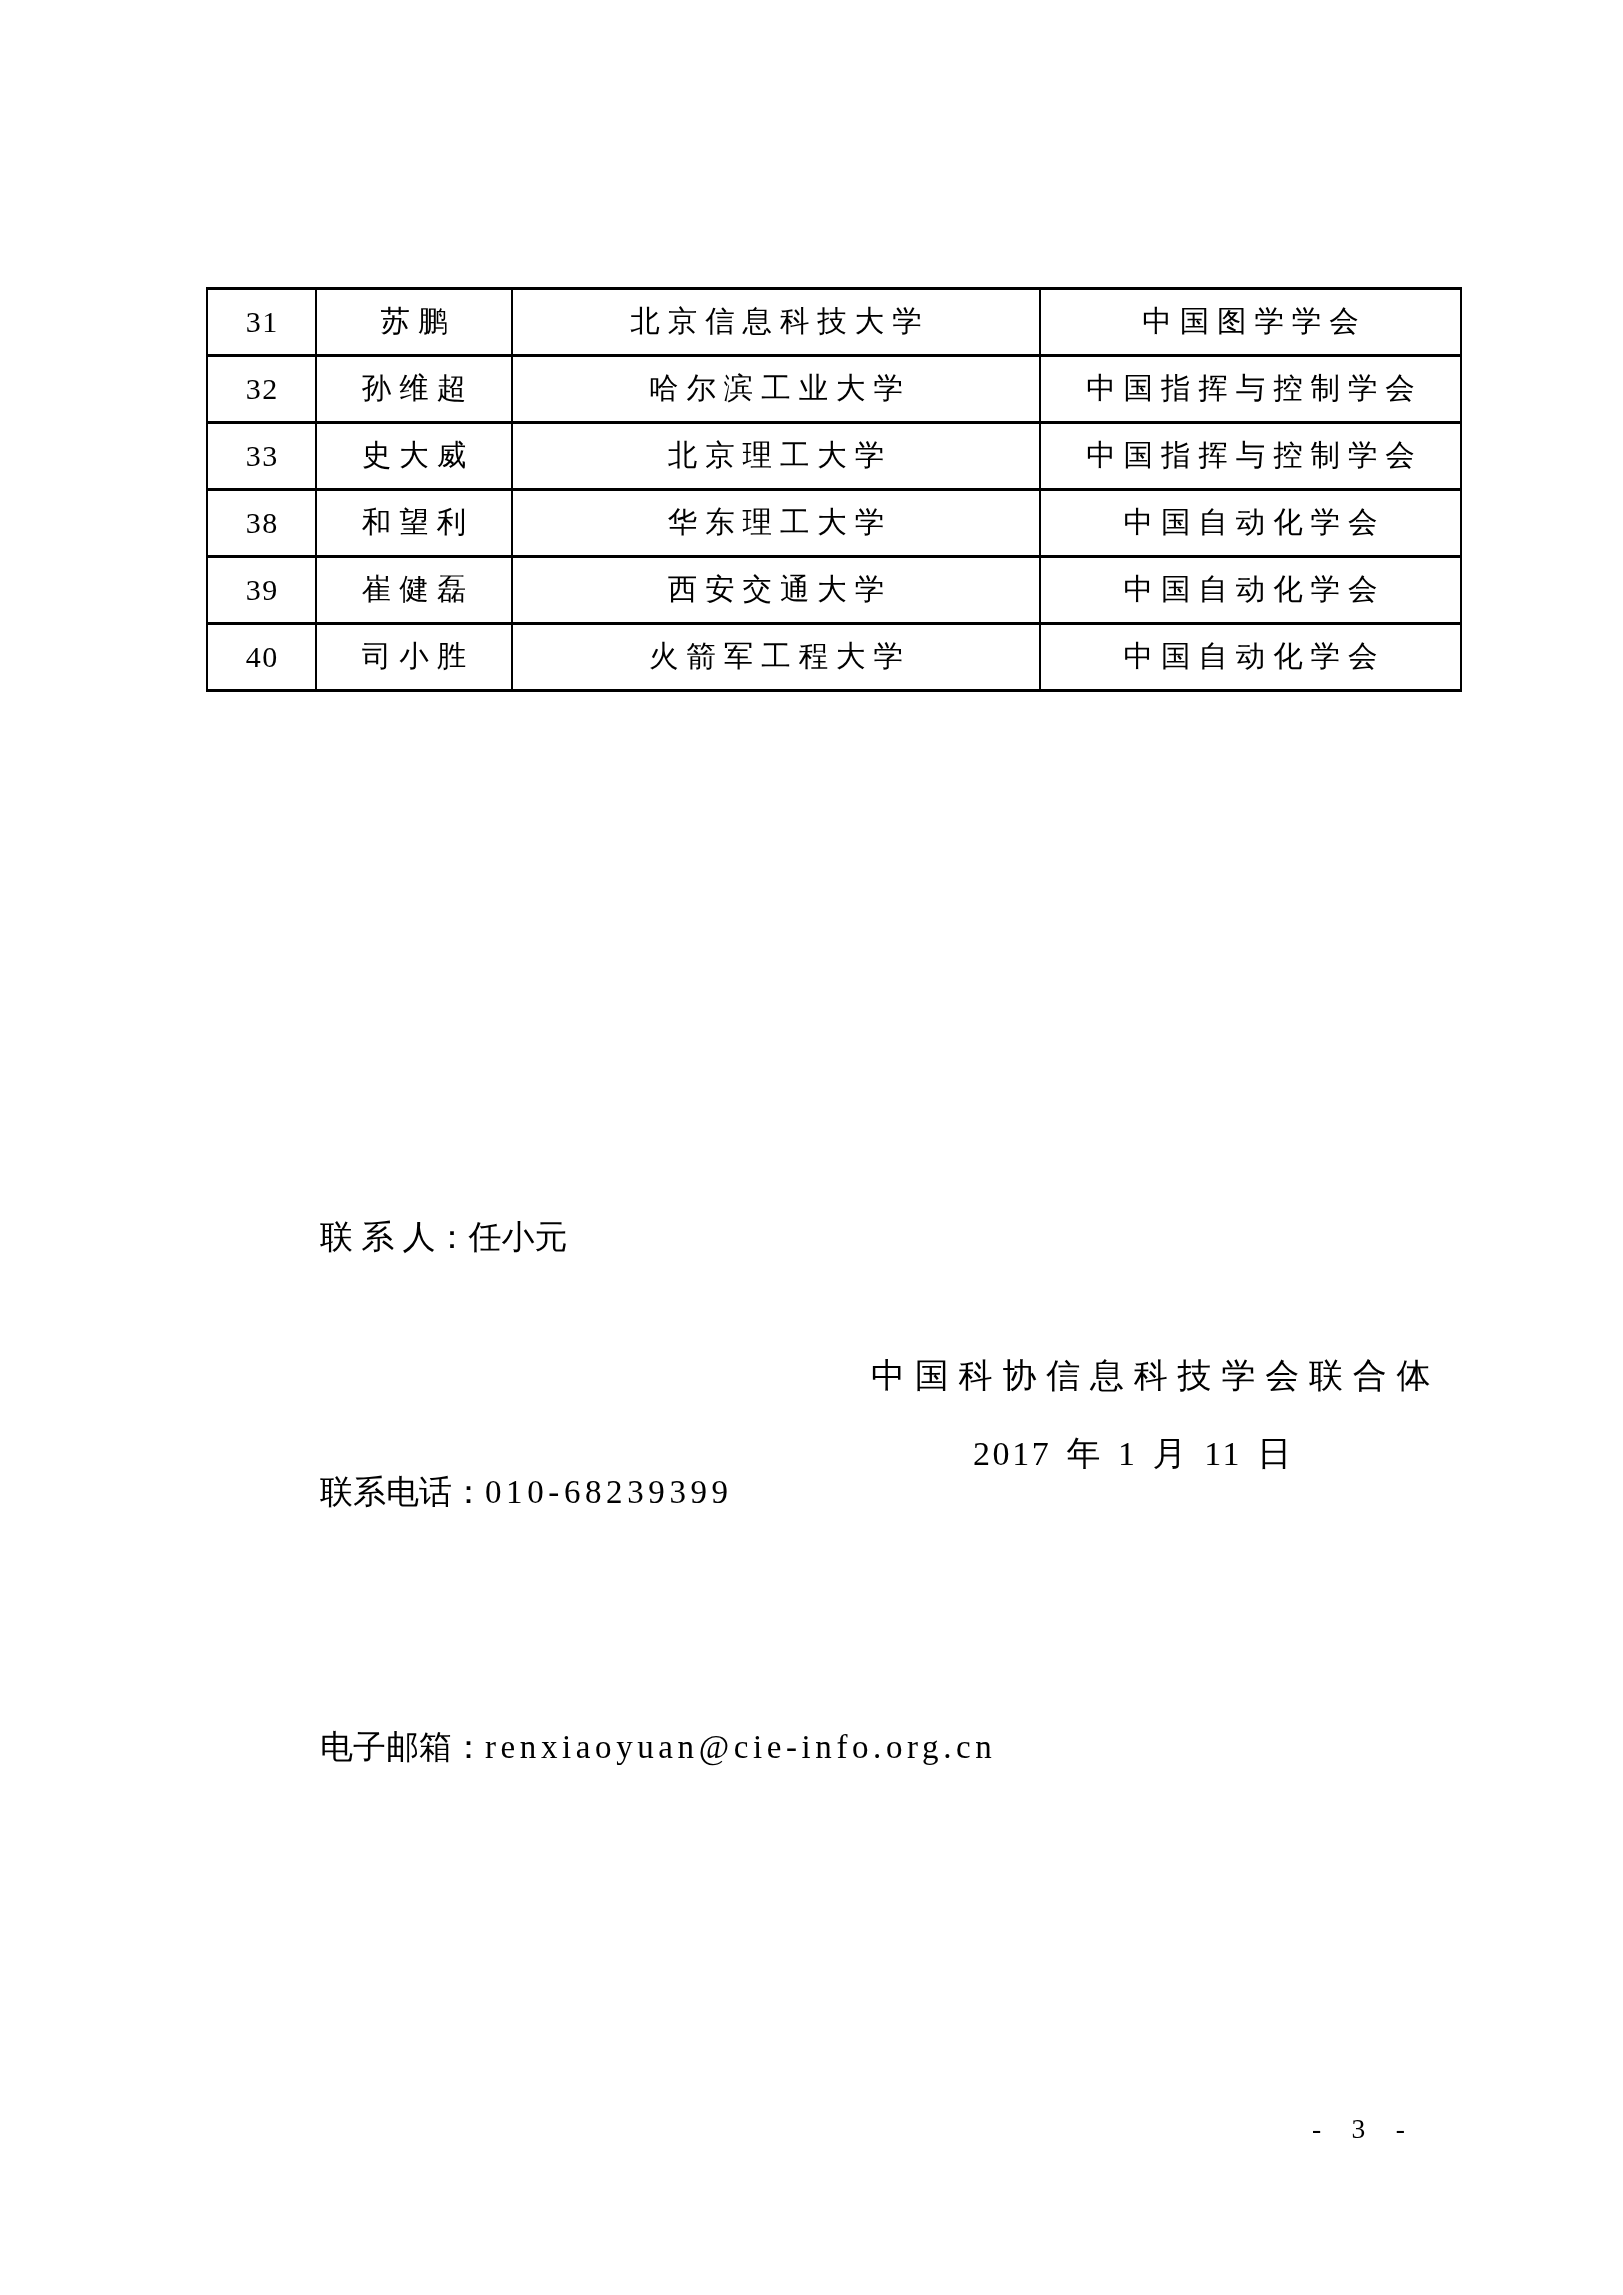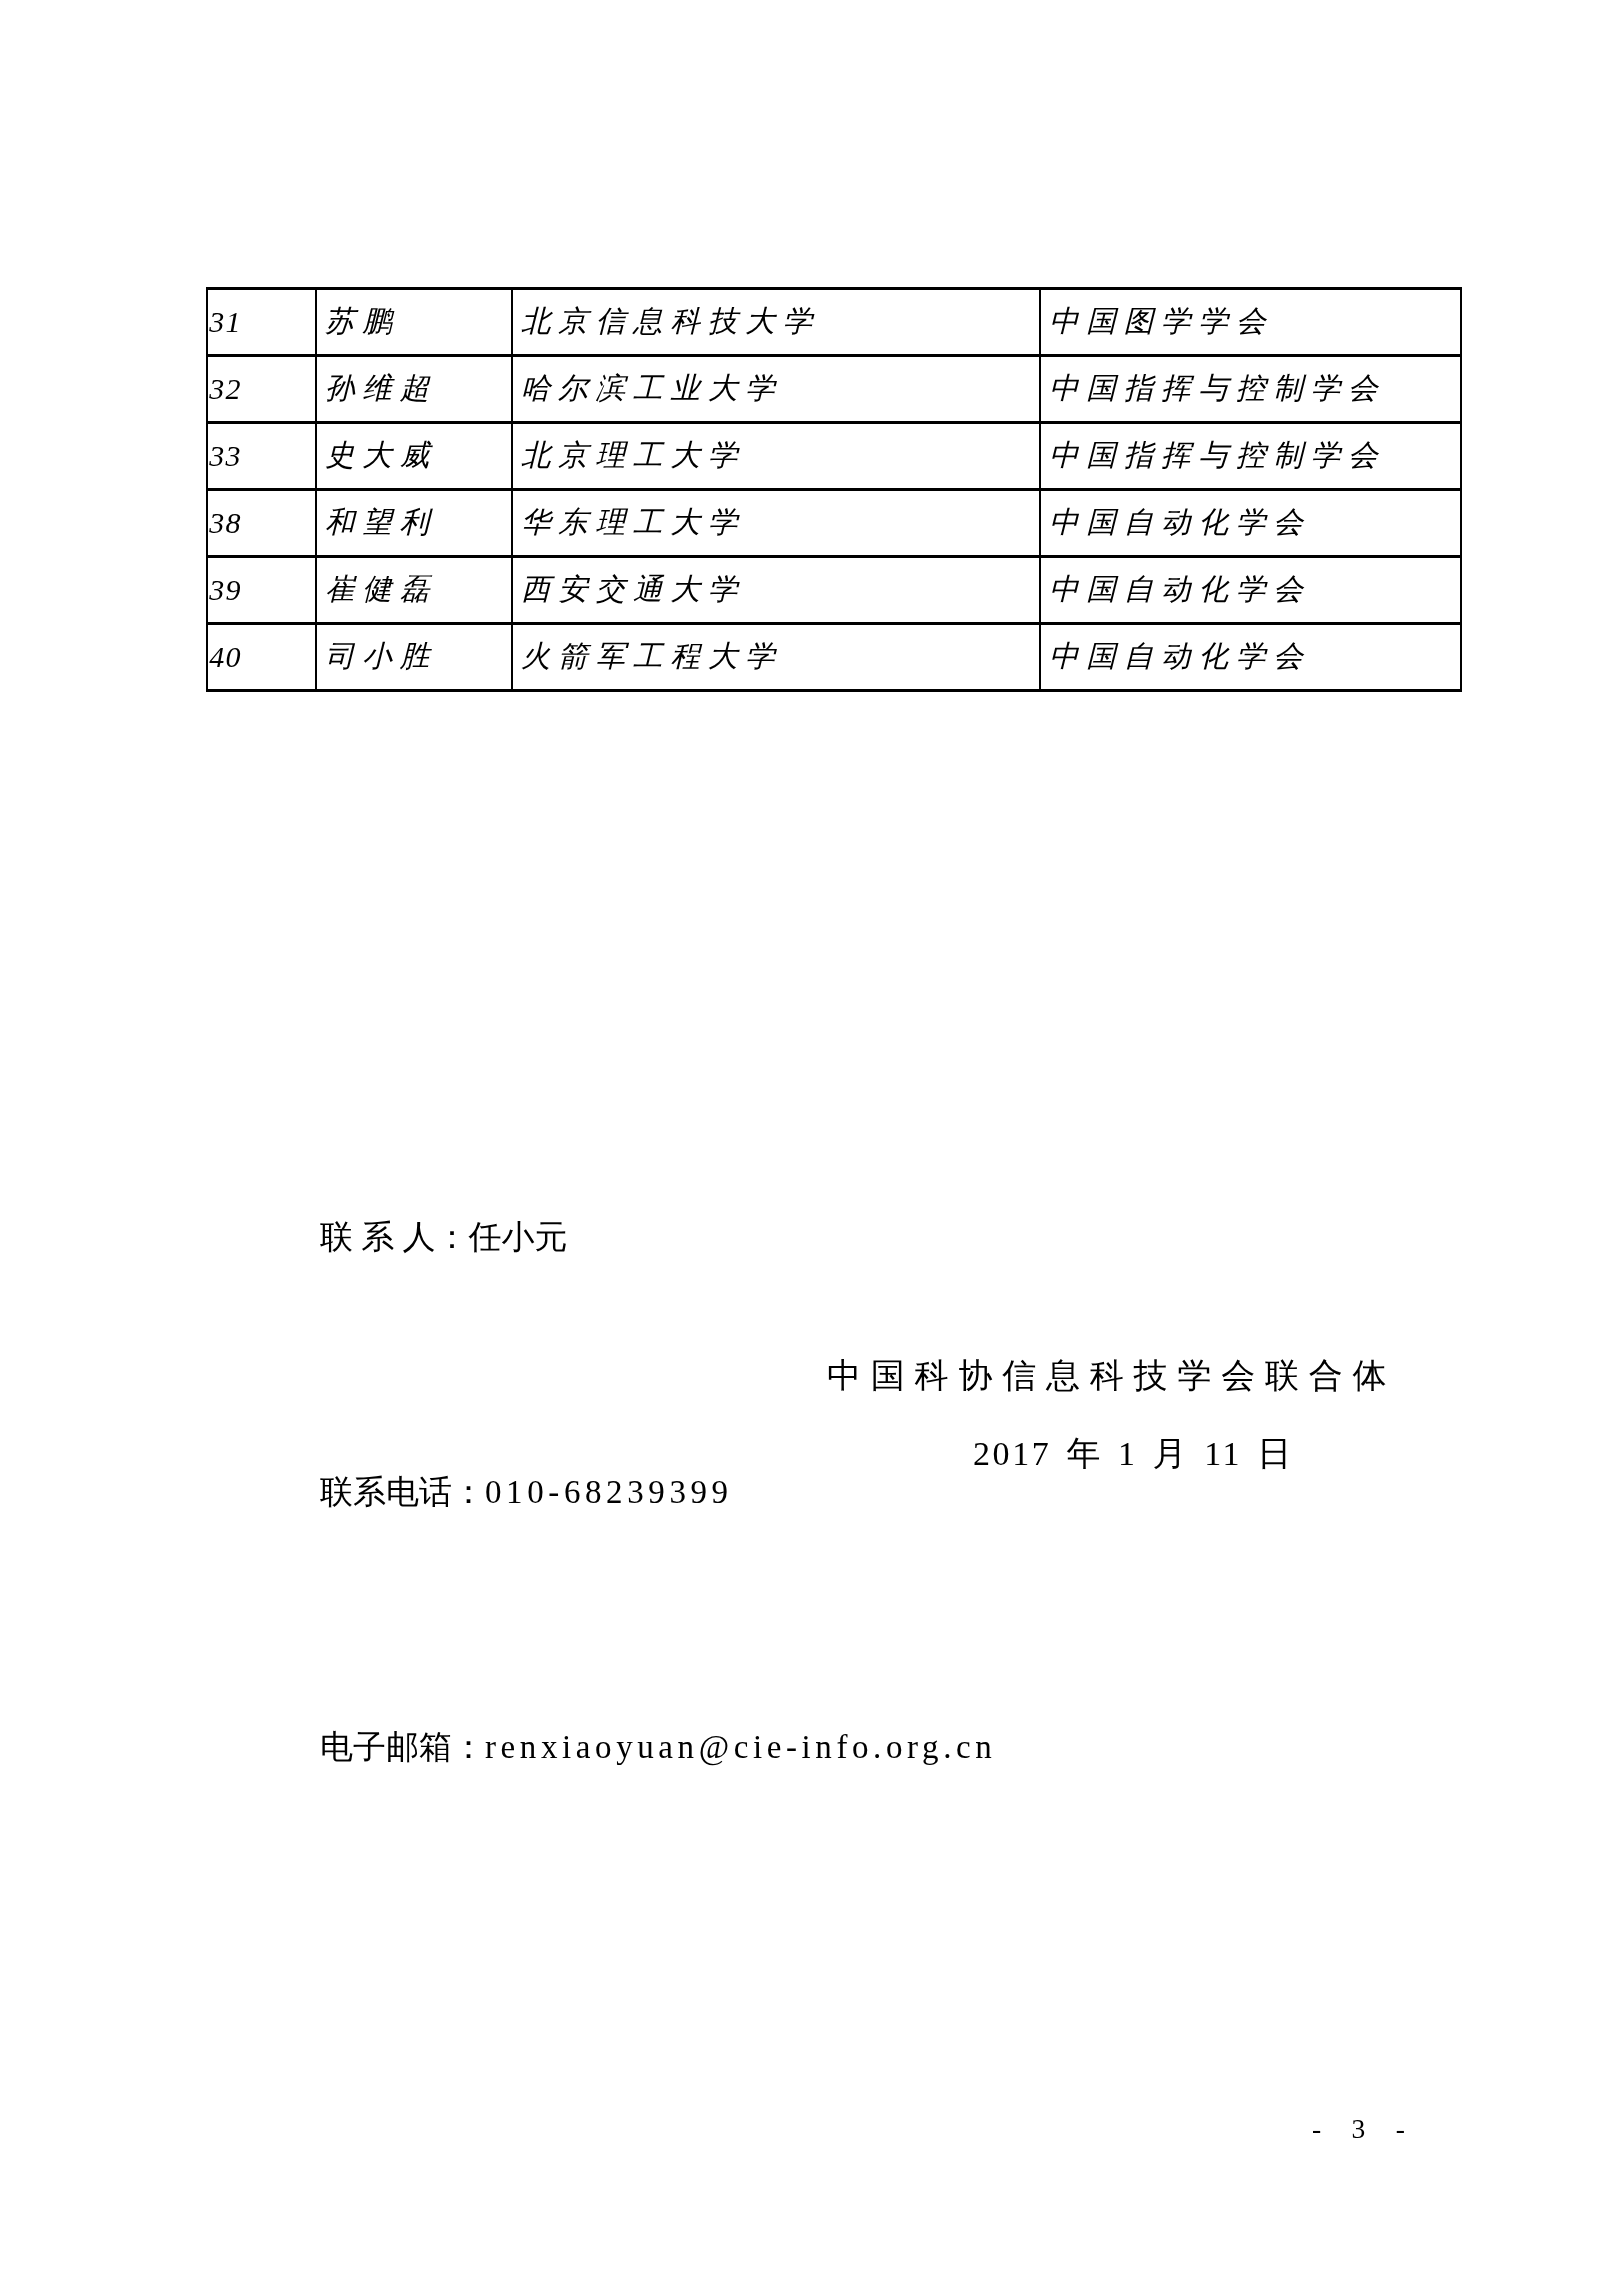--- a/index.html
+++ b/index.html
@@ -27,28 +27,28 @@
     table-layout: fixed;
     border: 2px solid #000;
     border-top-width: 3.9px;
     border-bottom-width: 3.3px;
   }
   table.roster tr { height: 67px; }
   table.roster td {
     border: 2px solid #000;
     border-top-width: 3.3px;
     border-bottom-width: 3.3px;
+    text-align: center;
     vertical-align: middle;
     font-size: 29.5px;
     letter-spacing: 7.9px;
     text-indent: 7.9px; 
     padding: 0;
     overflow: hidden;
     white-space: nowrap;
-    font-style: italic;
   }
   table.roster td.cell-no {
     font-size: 30px;
     letter-spacing: 1.3px;
     text-indent: 1.3px;
   }
 
   
   .contact {
     position: absolute;
@@ -57,21 +57,21 @@
     font-size: 33px;
     line-height: 77px;
     white-space: pre;
   }
   .contact p { margin: 12px; }
   .latin-value { letter-spacing: 4.6px; }
 
   
   .sig-org {
     position: absolute;
-    left: 827px;
+    left: 871px;
     top: 1355px;
     font-size: 34px;
     line-height: 41px;
     letter-spacing: 9.8px;
     white-space: pre;
   }
   .sig-date {
     position: absolute;
     left: 973px;
     top: 1433px;

